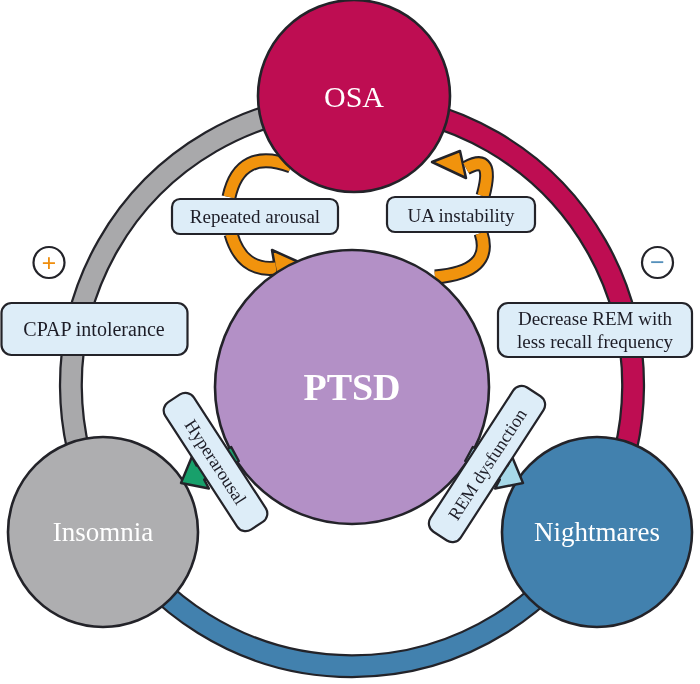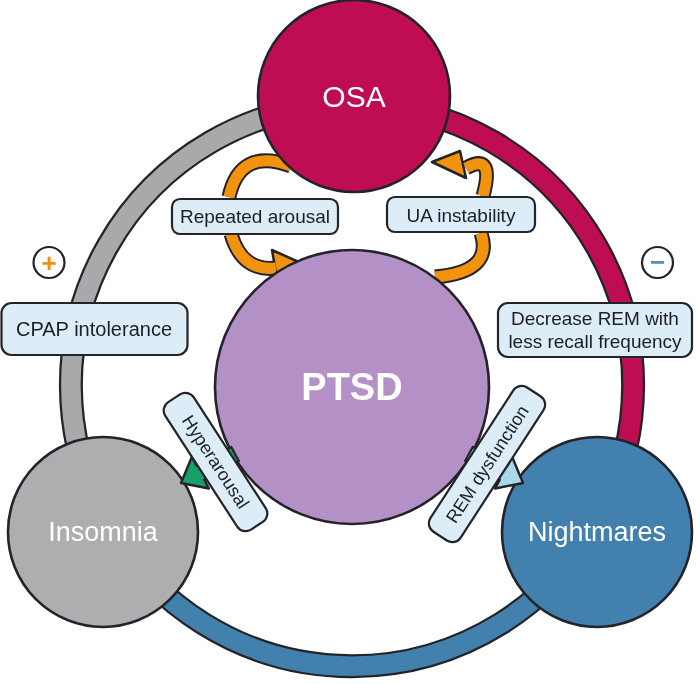--- a/index.html
+++ b/index.html
@@ -1,21 +1,21 @@
 <!DOCTYPE html>
 <html><head>
 <meta charset="utf-8">
 <style>
   html, body { margin: 0; padding: 0; background: #ffffff; }
   .stage {
     position: relative;
     width: 700px;
     height: 684px;
     background: #ffffff;
-    font-family: Liberation Sans, sans-serif;
+    font-family: Liberation Serif, serif;
     overflow: hidden;
   }
   svg { display: block; }
 
   .ring-outline { fill: none; stroke: #232329; stroke-width: 24; }
   .ring-fill    { fill: none; stroke-width: 19.5; }
 
   .band-outline { fill: none; stroke: #232329; stroke-width: 15; stroke-linecap: butt; }
   .band-fill    { fill: none; stroke-width: 11;  stroke-linecap: butt; }
   .arrow-head   { stroke: #232329; stroke-width: 2.5; stroke-linejoin: round; }

